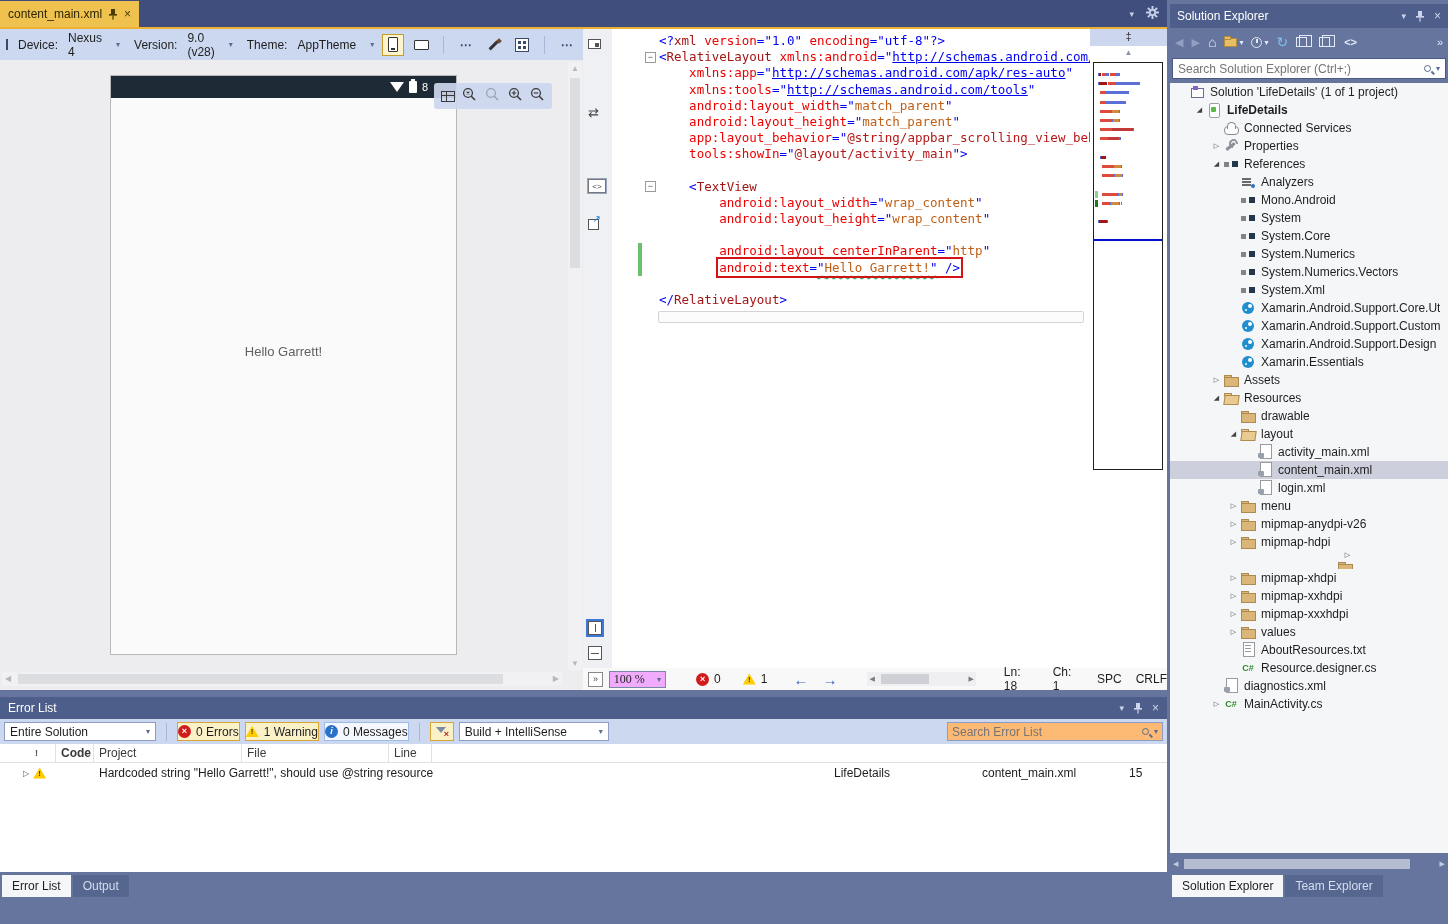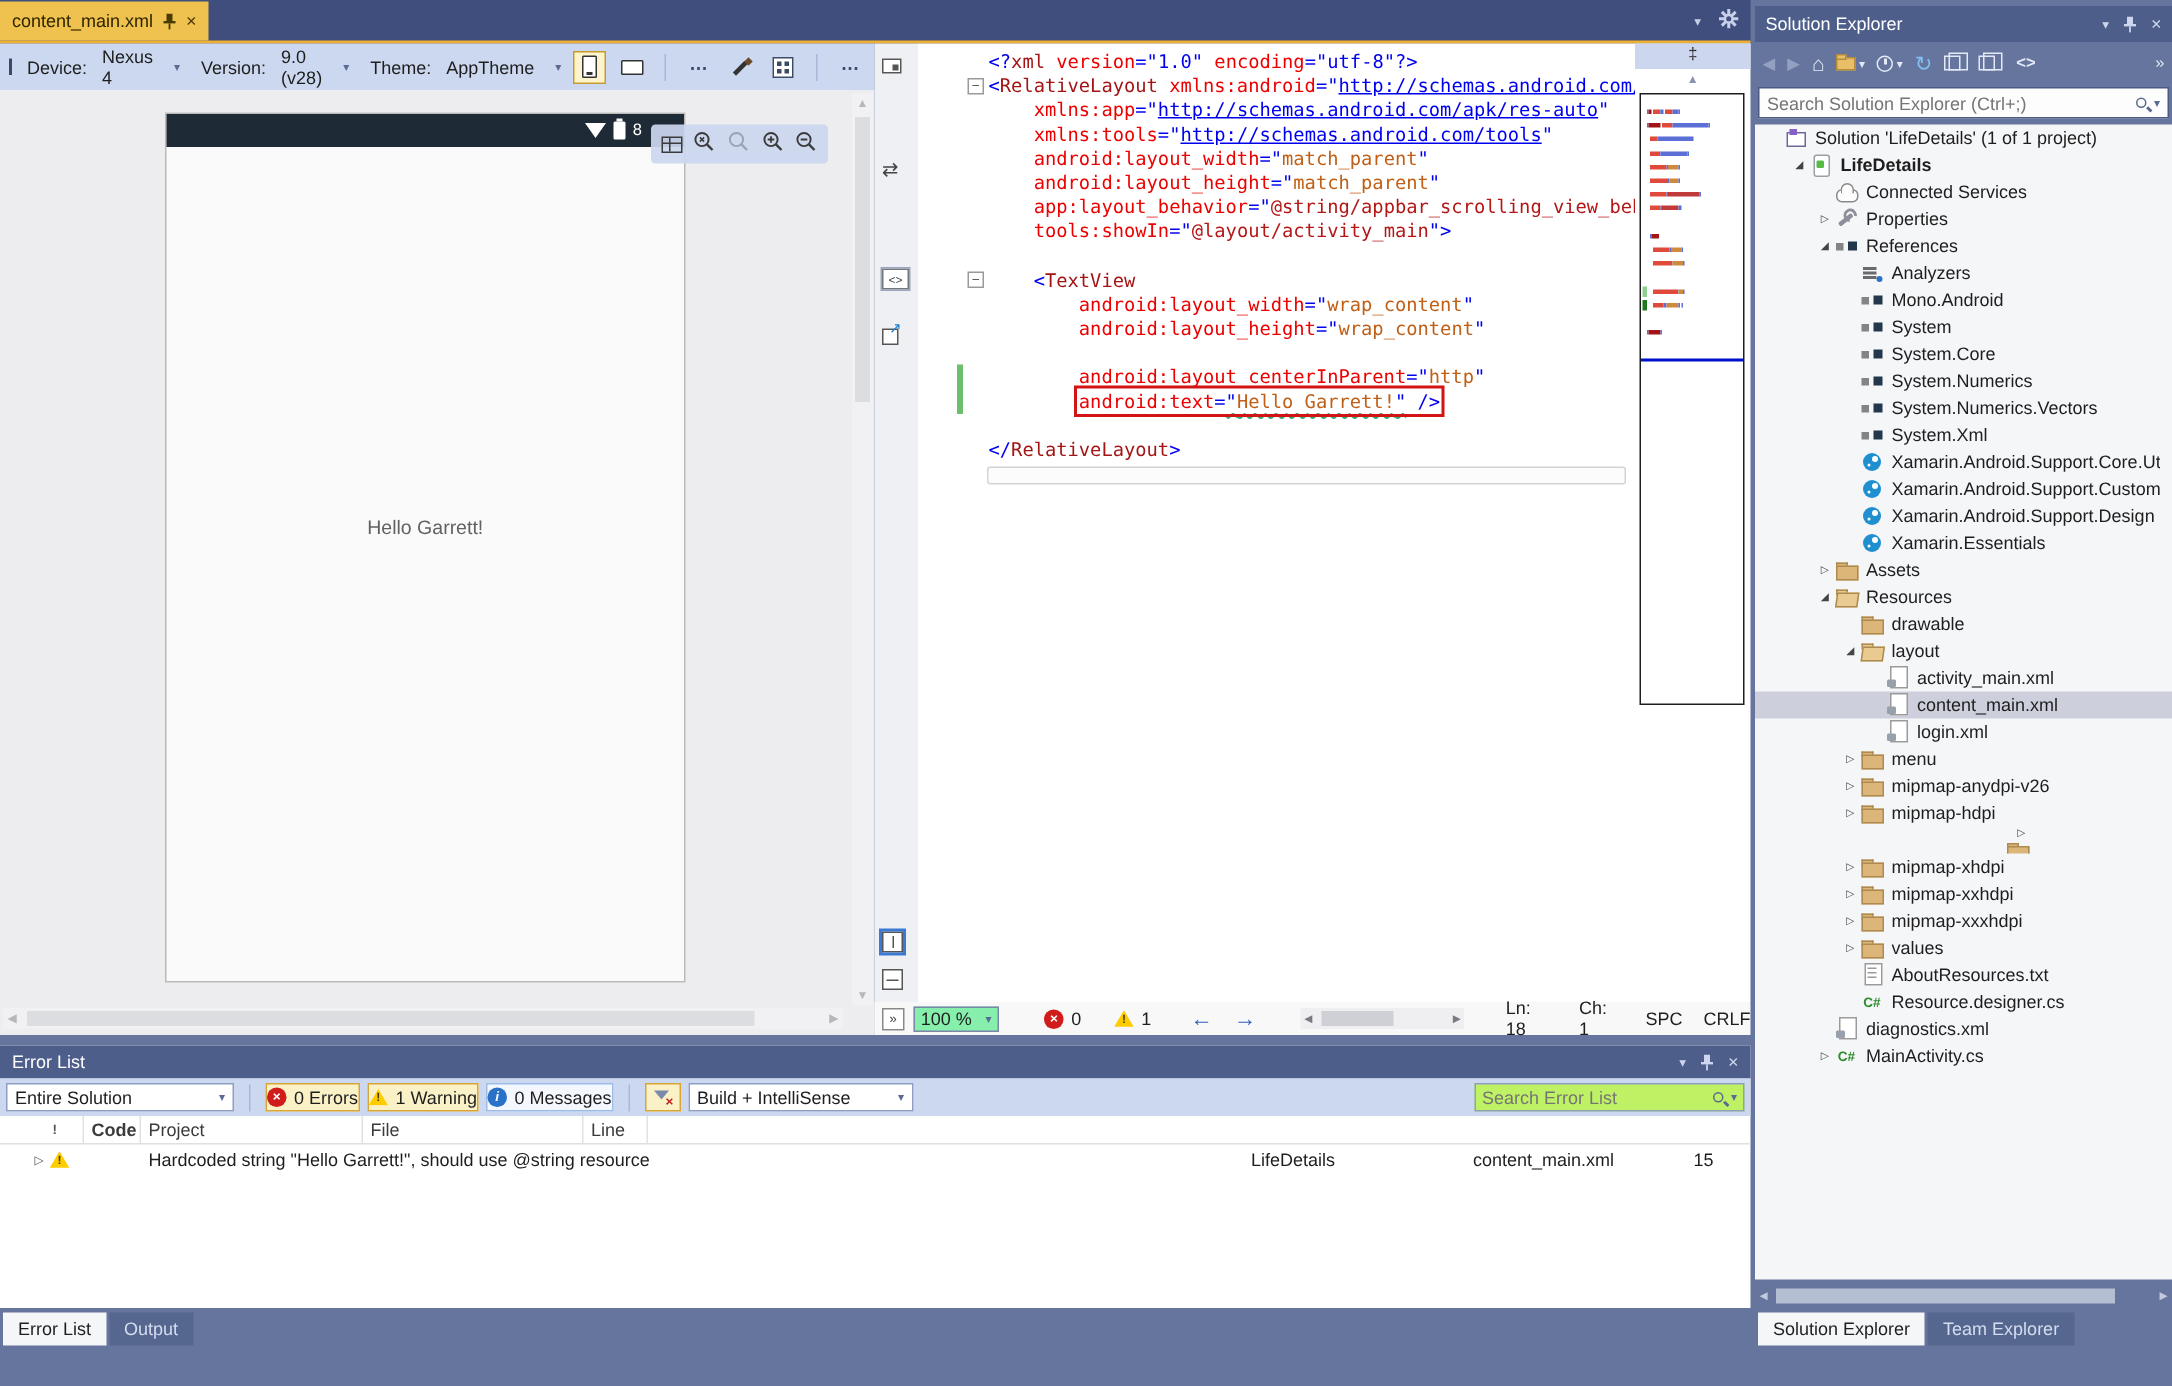--- a/index.html
+++ b/index.html
@@ -101,21 +101,21 @@
   .mm-up { position:absolute; left:0; right:0; top:19px; text-align:center; color:#8a94ad; font-size:8px; }
   .mm-box { position:absolute; left:3px; top:33px; width:70px; height:408px; border:1px solid #1e1e1e; background:#fff; overflow:hidden; }
   .mm-row { position:absolute; height:3px; display:flex; }
   .mm-seg { height:3px; flex:none; }
   .mm-caret { position:absolute; left:0; right:0; top:176px; height:2px; background:#0011cc; }
   .mm-chg { position:absolute; left:1px; width:3px; }
 
   
   .ebar { position:absolute; left:583px; top:668px; width:584px; height:22px; background:#f8f8f8; display:flex; align-items:center; font-size:12px; }
   .ebar .chev { width:15px; height:15px; border:1px solid #888; margin-left:5px; font-size:9px; line-height:13px; text-align:center; color:#444; background:#fff; }
-  .zoom-combo { width:58px; height:17px; border:1px solid #7a87a8; background:#86efac; margin-left:6px; display:flex; align-items:center; justify-content:space-between; padding:0 4px; }
+  .zoom-combo { width:58px; height:17px; border:1px solid #7a87a8; background:#f0abfc; margin-left:6px; display:flex; align-items:center; justify-content:space-between; padding:0 4px;font-family:Liberation Serif, serif; }
   .sev { display:flex; align-items:center; gap:5px; }
   .sev-err { width:13px; height:13px; border-radius:50%; background:#d11c1c; color:#fff; text-align:center; font-weight:bold; font-size:9px; line-height:13px; }
   .sev-err::before { content:"\00d7"; }
   .sev-warn { width:13px; height:11px; background:#fc0; clip-path:polygon(50% 0,100% 100%,0 100%); position:relative; }
   .sev-warn::after { content:"!"; position:absolute; left:0; right:0; bottom:0; text-align:center; font:bold 8px/10px "Liberation Sans",sans-serif; color:#4a3b00; }
   .sev-info { width:13px; height:13px; border-radius:50%; background:#2a72c8; color:#fff; text-align:center; font-style:italic; font-weight:bold; font-size:9px; line-height:13px; }
   .sev-info::before { content:"i"; }
   .nav-arrow { color:#2f5fc0; font-size:15px; }
   .escroll { width:110px; height:14px; background:#efeff1; position:relative; margin-left:30px; }
   .escroll .thumb { position:absolute; left:14px; top:2px; width:48px; height:10px; background:#cfd0d6; }
@@ -126,21 +126,21 @@
   .ep-title { height:22px; background:#4d5e8a; color:#fff; display:flex; align-items:center; padding:0 8px; }
   .win-icons { margin-left:auto; display:flex; align-items:center; gap:9px; color:#cdd6ec; }
   .win-icons .pin svg { display:block; }
   .ep-toolbar { height:25px; background:#ccd8f0; display:flex; align-items:center; padding:0 4px; gap:5px; }
   .combo-box { background:#fff; border:1px solid #8d9dc4; height:19px; display:flex; align-items:center; justify-content:space-between; padding:0 5px; }
   .elbtn { display:flex; align-items:center; gap:5px; height:19px; padding:0 0; border:1px solid #d8a637; background:#fbf1c7; }
   .elbtn.msg { border-color:#9ebbe8; background:#f4f8fe; }
   .filter-btn { width:24px; height:19px; border:1px solid #d8a637; background:#fbf1c7; position:relative; }
   .funnel { position:absolute; left:5px; top:4px; width:0; height:0; border-left:5px solid transparent; border-right:5px solid transparent; border-top:6px solid #7a8aa8; }
   .funnel::after { content:"\00d7"; position:absolute; left:3px; top:-4px; color:#c02020; font-weight:bold; font-size:9px; }
-  .el-search { margin-left:auto; width:180px; height:19px; background:#bef264; border:1px solid #8d9dc4; display:flex; align-items:center; padding:0 4px; }
+  .el-search { margin-left:auto; width:216px; height:19px; background:#fdba74; border:1px solid #8d9dc4; display:flex; align-items:center; padding:0 4px; }
   .el-search input, .se-search input { border:none; outline:none; flex:1; font-family:"Liberation Sans",sans-serif; font-size:12px; color:#444; background:transparent; min-width:0; }
   .mag-css { width:7px; height:7px; border:1.5px solid #5a6a8a; border-radius:50%; position:relative; flex:none; }
   .mag-css::after { content:""; position:absolute; left:6px; top:6px; width:4px; height:1.5px; background:#5a6a8a; transform:rotate(45deg); }
   .ep-head { height:19px; display:flex; border-bottom:1px solid #e0e0e0; align-items:center; color:#3b3b3b; }
   .ep-head > div { border-right:1px solid #e2e2e2; height:100%; display:flex; align-items:center; padding-left:5px; }
   .ep-row { height:20px; display:flex; align-items:center; }
   .ep-row > div { padding-left:5px; }
   .c-sev { width:56px; flex:none; display:flex; align-items:center; gap:4px; }
   .c-code { width:38px; flex:none;font-weight:bold; }
   .c-desc { flex:1; min-width:0; }

